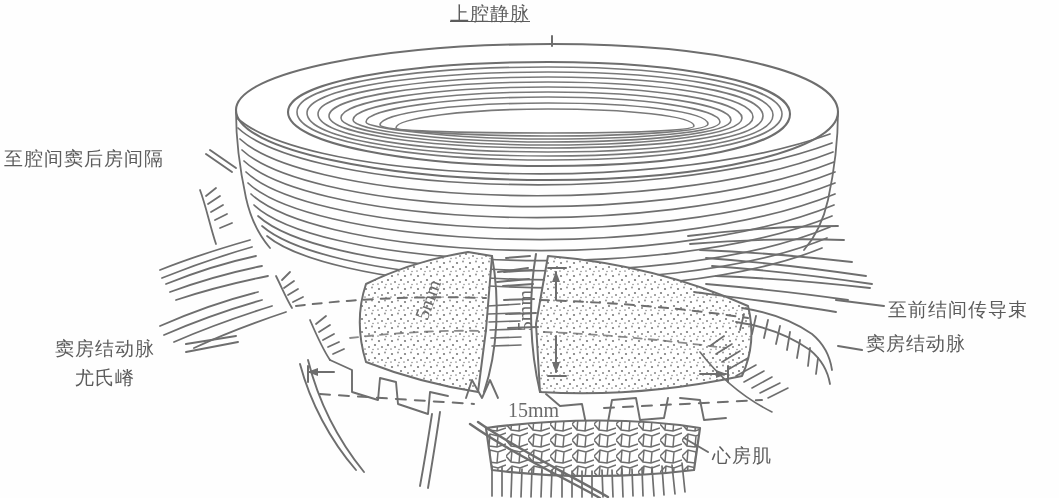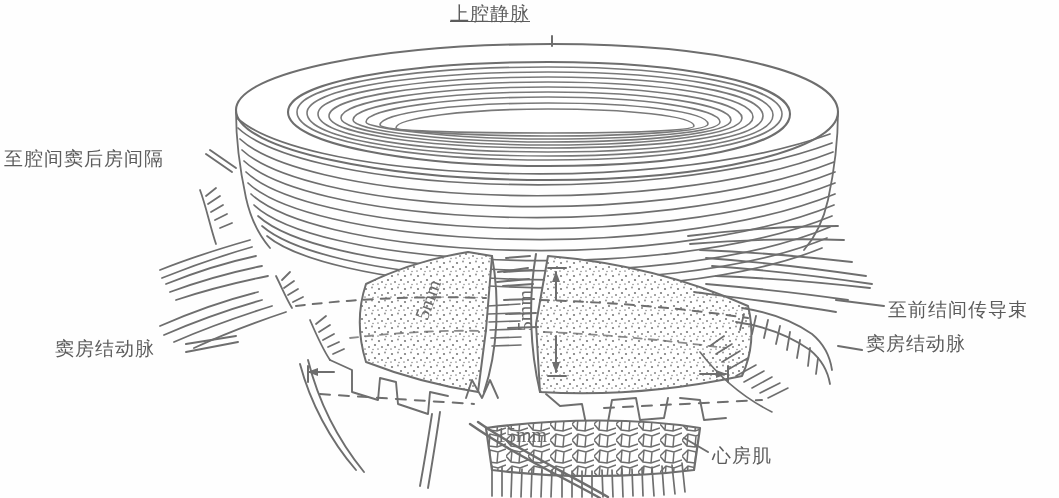--- a/index.html
+++ b/index.html
@@ -51,21 +51,21 @@
   .dim-label.tilted {
     transform: rotate(-70deg);
     transform-origin: left bottom;
   }
   .lbl-svc      { left: 450px; top: 2px; text-decoration: underline; }
   .lbl-septum   { left: 4px;  top: 147px; text-align: right; }
   .lbl-crista   { left: 30px; top: 334px; width: 150px; }
   .lbl-anterior { left: 888px; top: 298px; }
   .lbl-sanodeart{ left: 866px; top: 332px; }
   .lbl-atrial   { left: 712px; top: 444px; text-align: center; }
-  .dim-15mm     { left: 496px; top: 399px; margin-top: 25px; }
+  .dim-15mm     { left: 508px; top: 399px; }
   .dim-5mm-a    { left: 432px; top: 300px; }
   .dim-5mm-b    { left: 514px; top: 290px; }
 </style>
 </head>
 <body>
 
 <div id="figure-root">
 
   <svg id="figure-canvas" viewBox="0 0 1059 498" xmlns="http://www.w3.org/2000/svg">
     <defs>
@@ -268,20 +268,21 @@
 
     </g>
   </svg>
 
   <div class="label lbl-svc">上腔静脉</div>
 
   <div class="label lbl-septum">至腔间窦后房间隔</div>
 
   <div class="label two-line lbl-crista">
     <div>窦房结动脉</div>
+    <div>尤氏嵴</div>
   </div>
 
   <div class="label lbl-anterior">至前结间传导束</div>
 
   <div class="label lbl-sanodeart">窦房结动脉</div>
 
   <div class="label lbl-atrial">心房肌</div>
 
   <div class="dim-label dim-15mm">15mm</div>
 

